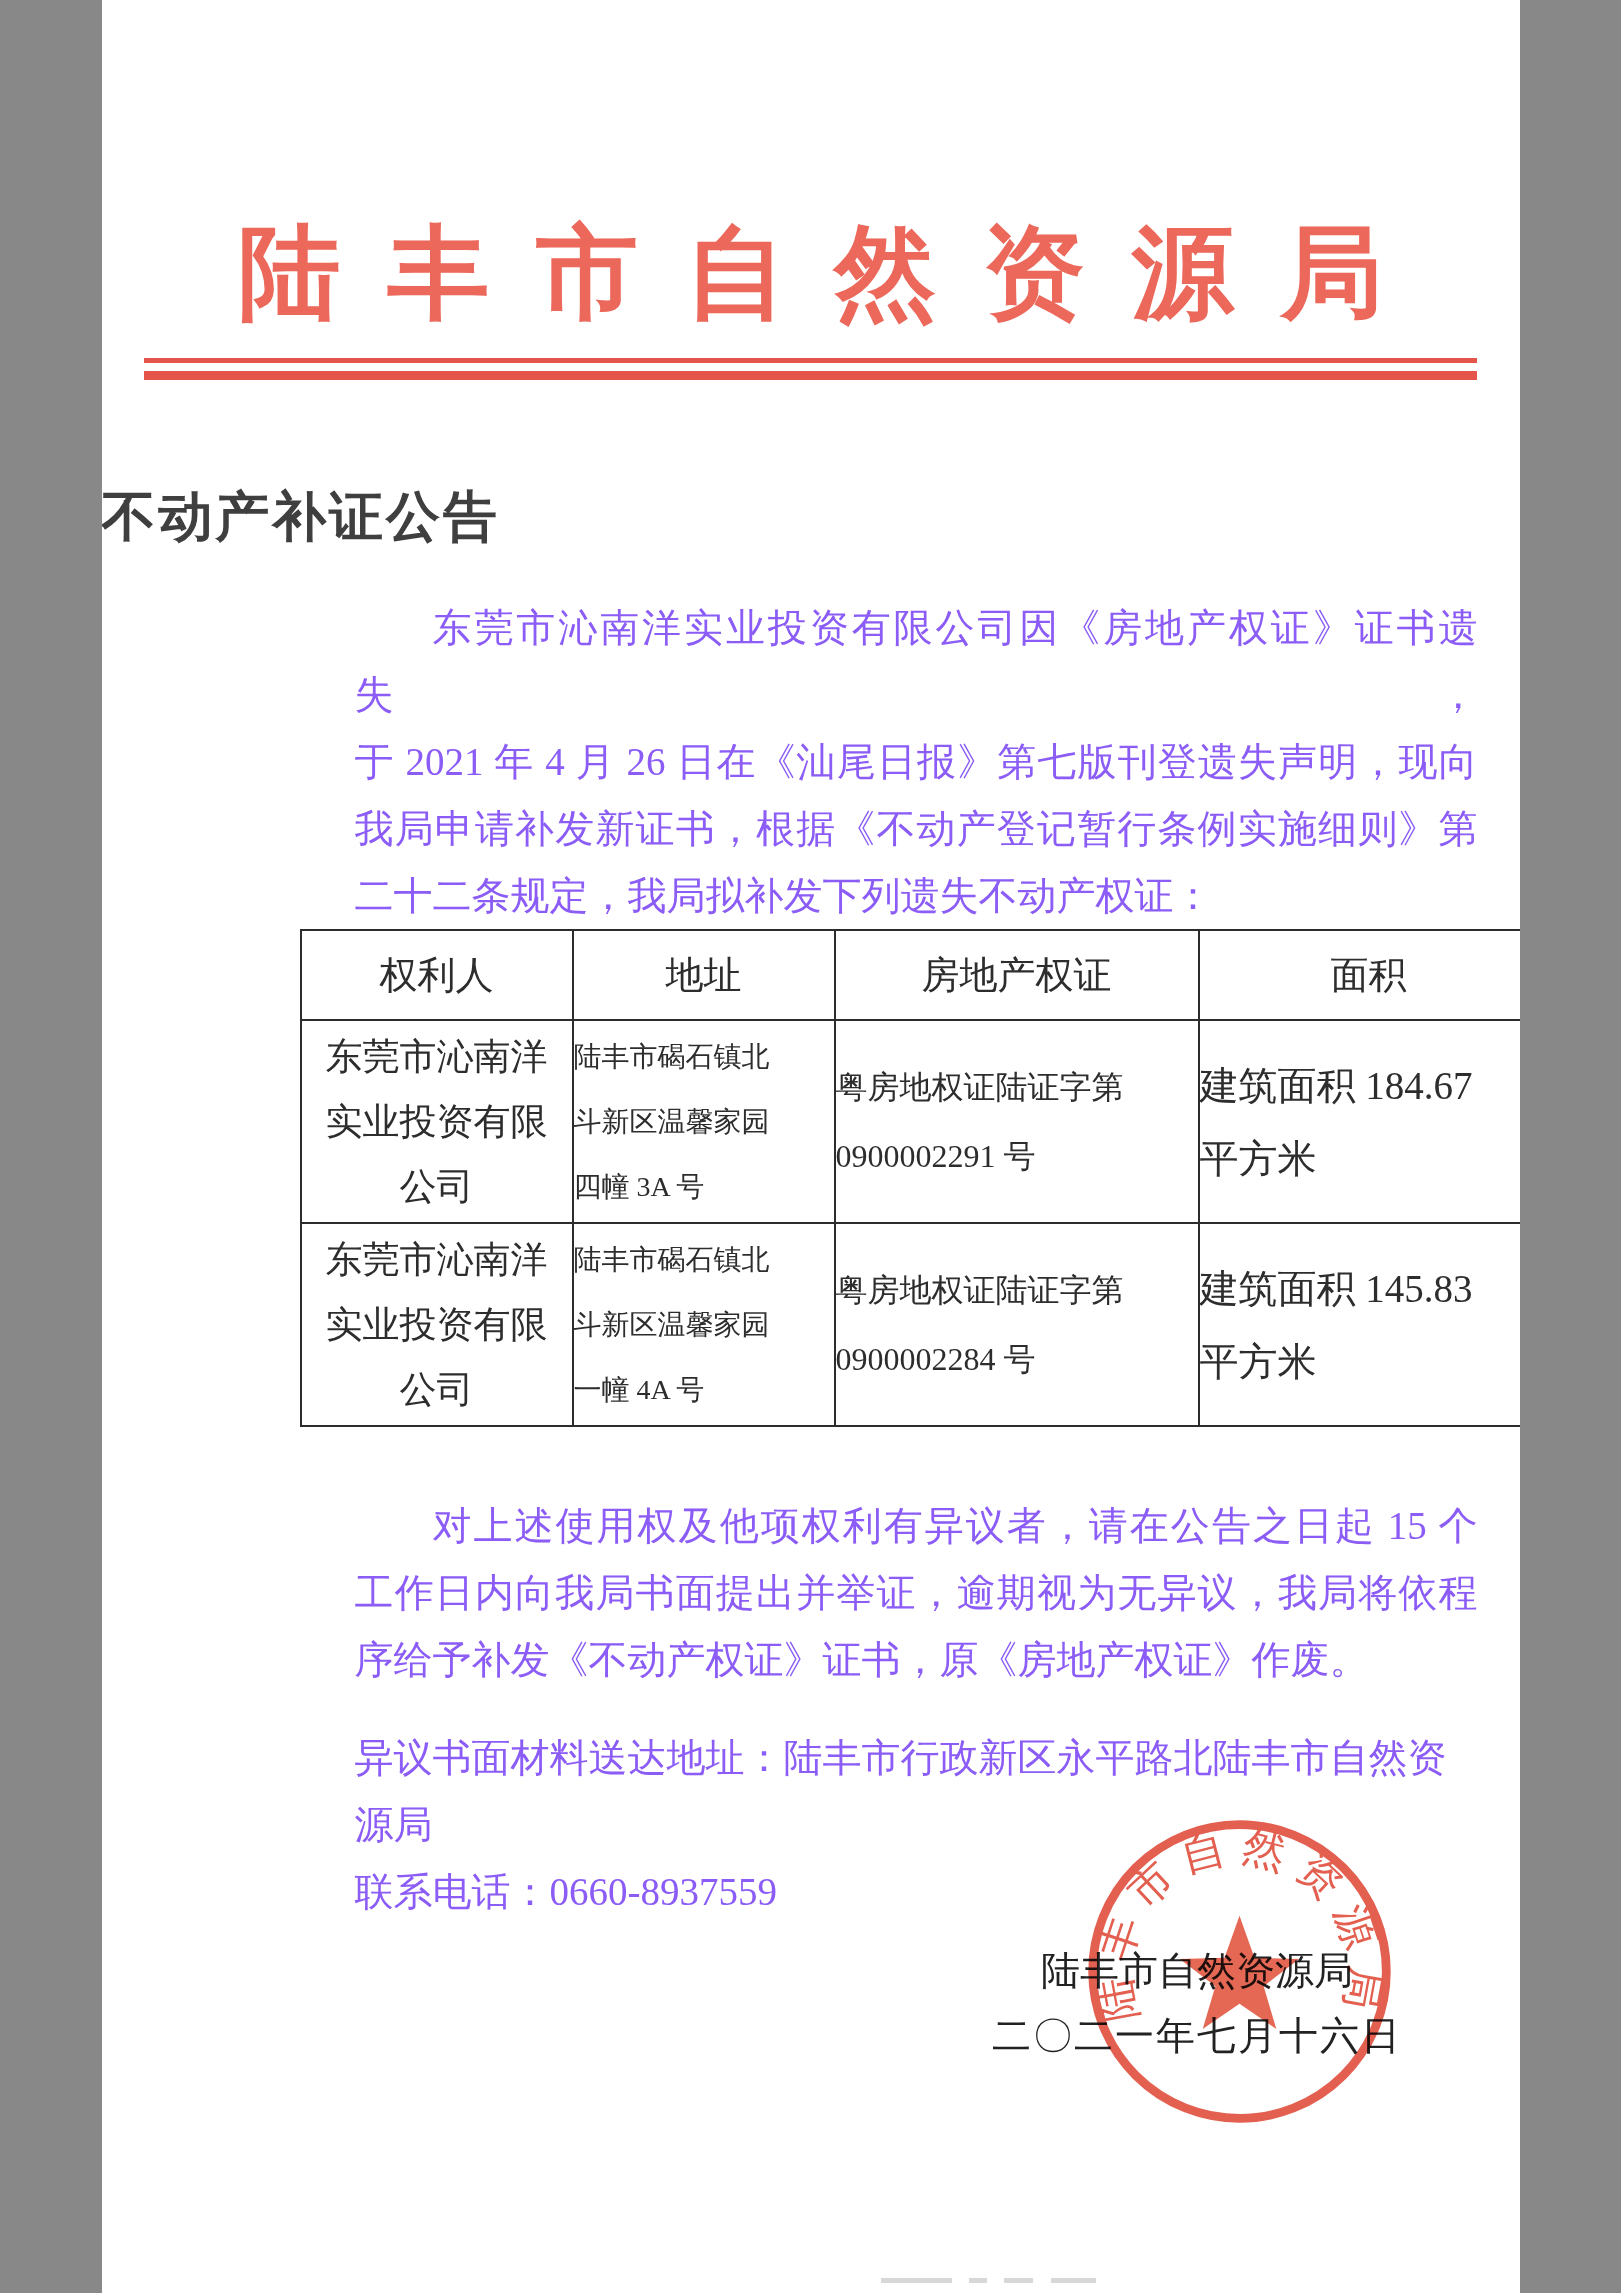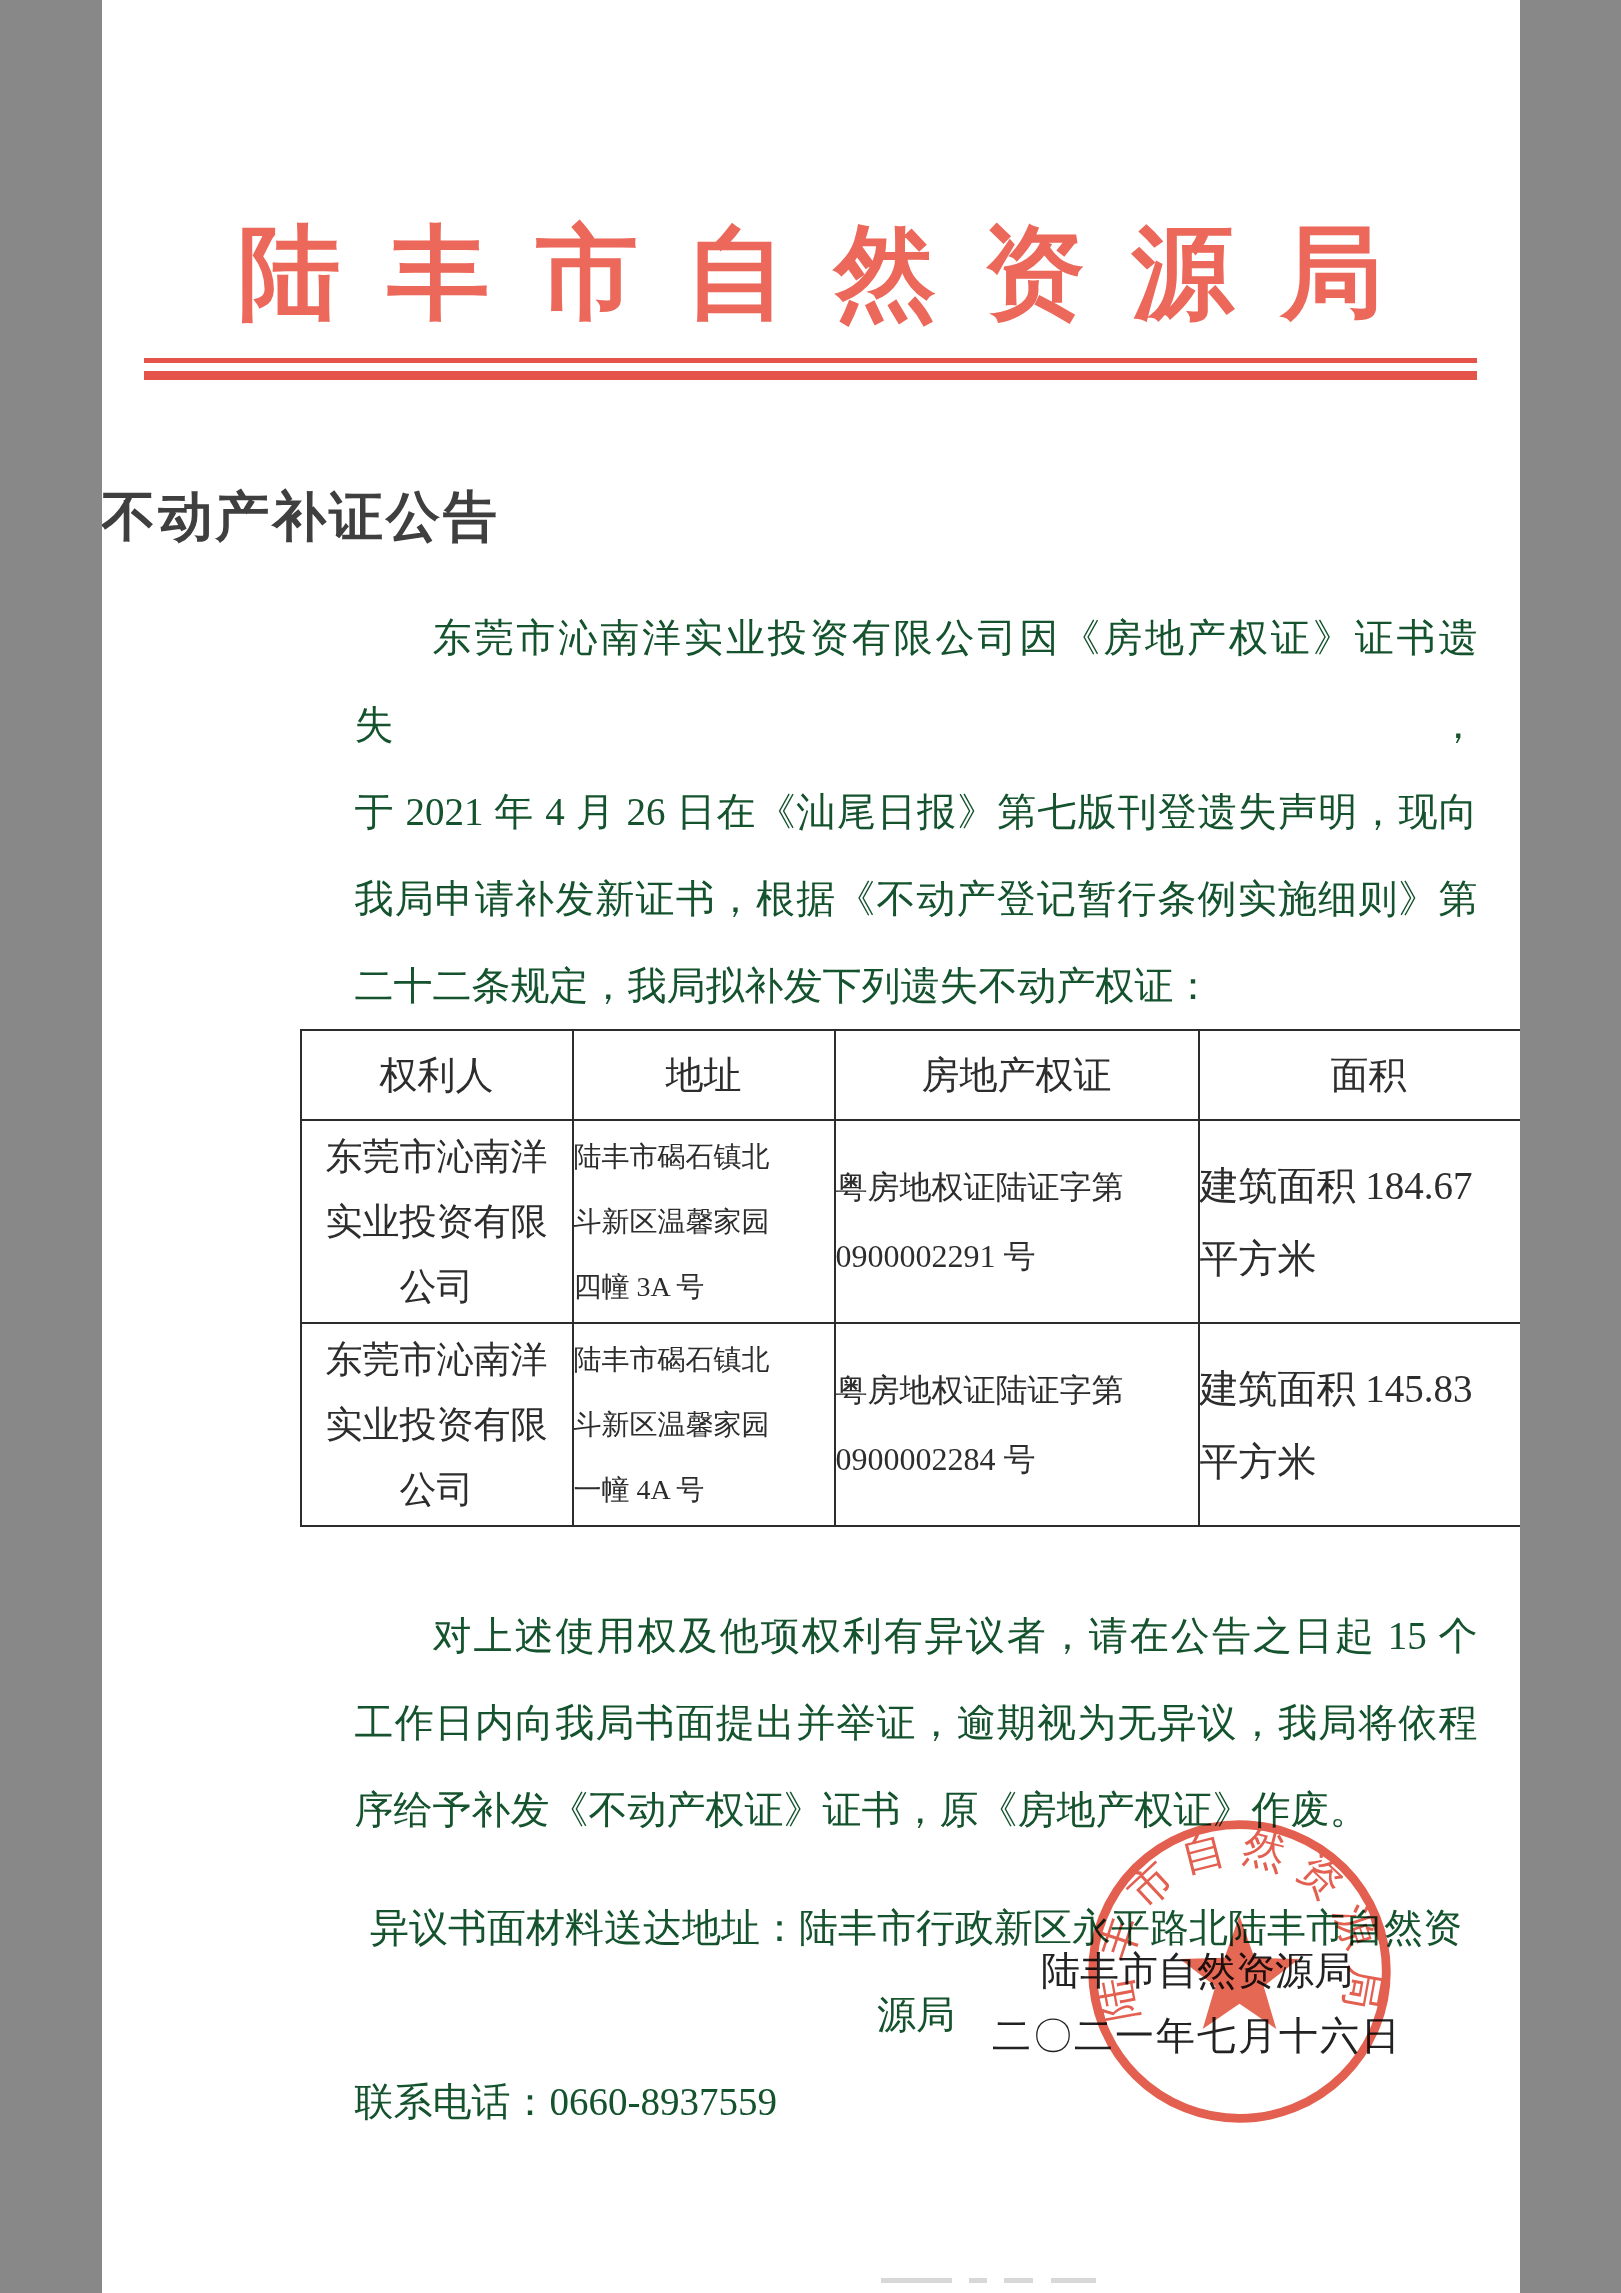--- a/index.html
+++ b/index.html
@@ -35,22 +35,22 @@
     line-height:55px;
     font-weight:600;
     color:#3f3f3f;
     letter-spacing:2.9px;
   }
   
   .body-text{
     margin-left:253px;
     width:1123px;
     font-size:39px;
-    line-height:87px;
-    color:#14532d;
+    line-height:67px;
+    color:#8b5cf6;
   }
   .para1{margin-top:49px;}
   .para2{margin-top:65px;}
   .line{display:block;}
   .just{text-align:justify;text-align-last:justify;}
   .indent{text-indent:2em;}
   
   .table-caption{
     margin:2px 0 0 198px;
     width:1238px;
@@ -70,21 +70,21 @@
     vertical-align:middle;
     font-weight:normal;
     padding:0;
   }
   table.detail th{height:88px;font-size:38px;text-align:center;}
   td.c-owner{height:201px;text-align:center;font-size:37px;line-height:65px;}
   td.c-addr{font-size:28px;line-height:65px;padding-left:13.7px;}
   td.c-cert{font-size:32px;line-height:69px;padding-left:19.6px;}
   td.c-area{font-size:39px;line-height:73px;padding-left:21.6px;}
   
-  .contact-line{margin-top:31px;text-align:center;}
+  .contact-line{margin-top:31px;}
   .contact-line2{margin-top:0;}
   
   .signature{
     position:absolute;
     left:870px;top:1949px;
     width:451px;
     text-align:center;
     font-size:39px;
     line-height:43px;
     color:#222222;

